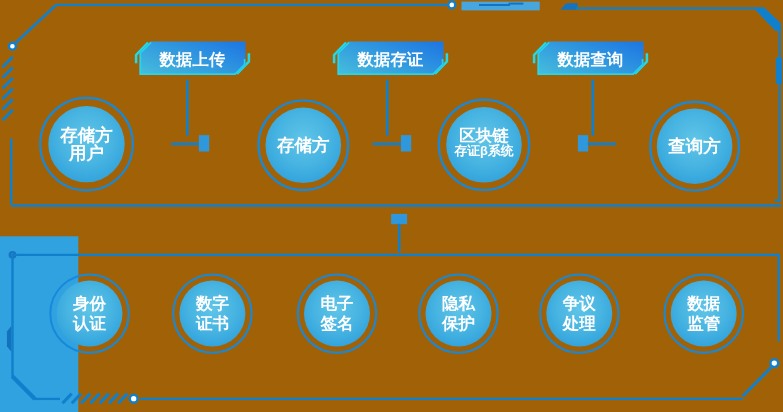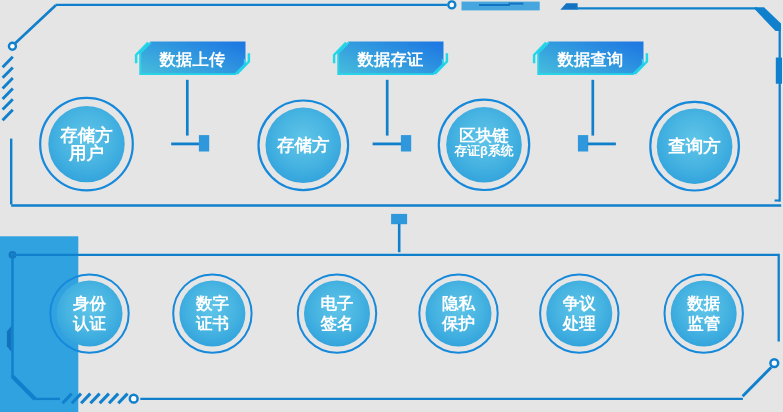--- a/index.html
+++ b/index.html
@@ -1,20 +1,20 @@
 <!DOCTYPE html>
 <html><head>
 <meta charset="utf-8">
 <style>
   html, body { margin: 0; padding: 0; background: #ffffff; }
   .stage {
     position: relative;
     width: 783px; height: 412px;
     overflow: hidden;
-    background: #e5e5e5;
+    background: #a16207;
     font-family: "Liberation Sans", sans-serif;
   }
   svg { display: block; }
   .frame-stroke { stroke: #1180CC; fill: none; }
   .node-ring { stroke: #1689DB; fill: none; }
   .node-label {
     fill: #ffffff;
     font-family: "Liberation Sans", sans-serif;
     font-weight: bold;
     text-anchor: middle;

